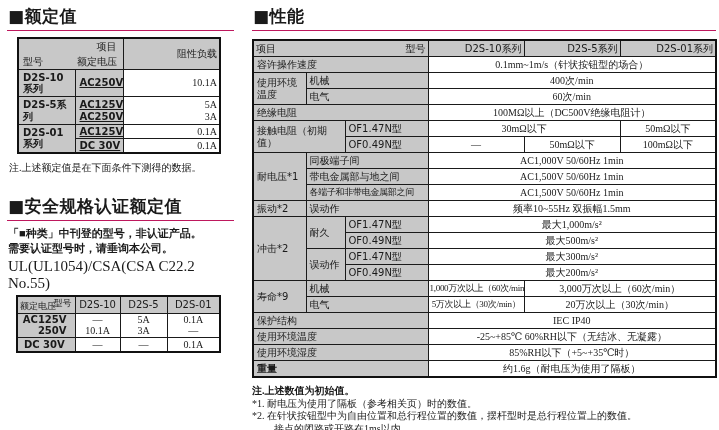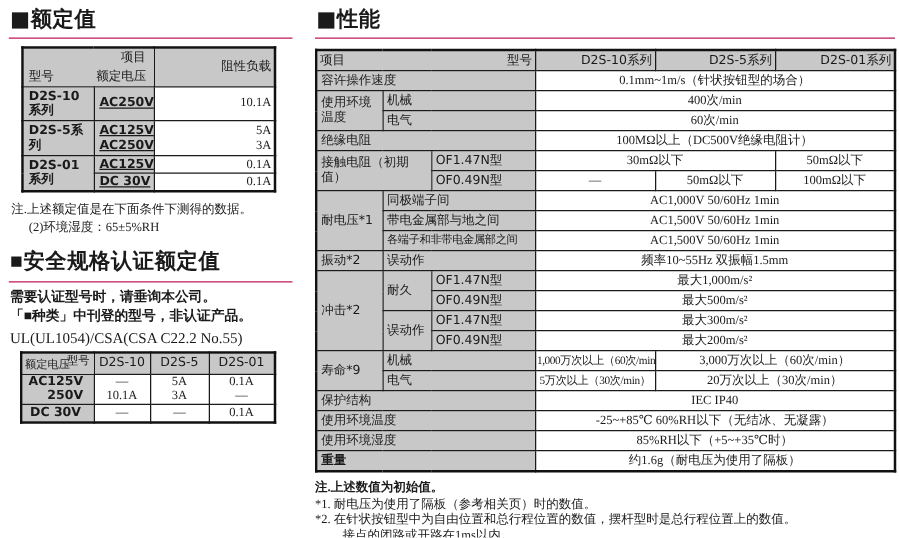--- a/index.html
+++ b/index.html
@@ -24,23 +24,23 @@
   
   .rated-table{width:202px;margin:6px 0 0 10px;border:2px solid #111;}
   .rated-table td.model{font-family:"DejaVu Sans","Liberation Sans",sans-serif;font-weight:bold;padding-left:4px;}
   .rated-table td.volt{font-family:"DejaVu Sans","Liberation Sans",sans-serif;font-weight:bold;padding-left:4px;text-decoration:underline;}
   .corner{position:relative;height:30px;}
   .corner .tr{position:absolute;top:2px;right:6px;}
   .corner .bl{position:absolute;bottom:2px;left:4px;}
   .corner .br{position:absolute;bottom:2px;left:58px;}
   .notes{font-size:10px;line-height:15px;margin:6px 0 0 2px;}
   .notes .indent{padding-left:14px;}
-  .safety-head{margin-top:11px;font-family:Liberation Mono, monospace;}
+  .safety-head{margin-top:21px;}
   .safety-lines{font-size:11px;font-weight:bold;line-height:15px;margin:5px 0 0 1px;}
-  .standard{font-size:12px;margin:2px 0 3px 1px;font-family:"Liberation Serif",serif;}
+  .standard{font-size:15px;margin:2px 0 3px 1px;font-family:"Liberation Serif",serif;}
   .ul-table{width:203px;margin-left:9px;border:2px solid #111;}
   .ul-table .corner2{position:relative;height:16px;}
   .ul-table .corner2 .bl{position:absolute;bottom:1px;left:2px;font-size:9px;}
   .ul-table .corner2 .tr{position:absolute;top:1px;right:3px;font-size:9px;}
   .ul-table td{text-align:center;}
   .ul-table .vcell{text-align:right;padding-right:8px;font-family:"DejaVu Sans","Liberation Sans",sans-serif;font-weight:bold;}
   
   .perf-table{width:464px;margin-top:8px;border:2px solid #111;}
   .perf-table td{height:15px;}
   .perf-table .lab{font-family:"DejaVu Sans","Liberation Sans",sans-serif;padding-left:3px;}
@@ -95,28 +95,27 @@
     </tr>
     <tr style="height:14px">
       <td class="g volt">DC 30V</td>
       <td class="c">0.1A</td>
     </tr>
   </tbody>
     </table>
 
   <div class="notes">
     <div>注.上述额定值是在下面条件下测得的数据。</div>
-    <div class="indent">(2)环境湿度：65±5%RH</div>
   </div>
 
   <div class="sec-heading safety-head">■安全规格认证额定值</div>
 
   <div class="safety-lines">
+    <div>「■种类」中刊登的型号，非认证产品。</div>
     <div>需要认证型号时，请垂询本公司。</div>
-    <div>「■种类」中刊登的型号，非认证产品。</div>
   </div>
   <div class="standard">UL(UL1054)/CSA(CSA C22.2 No.55)</div>
 
   <table class="ul-table">
     <colgroup>
         <col style="width:58px">
         <col style="width:45px">
         <col style="width:47px">
         <col style="width:53px">
       </colgroup>

